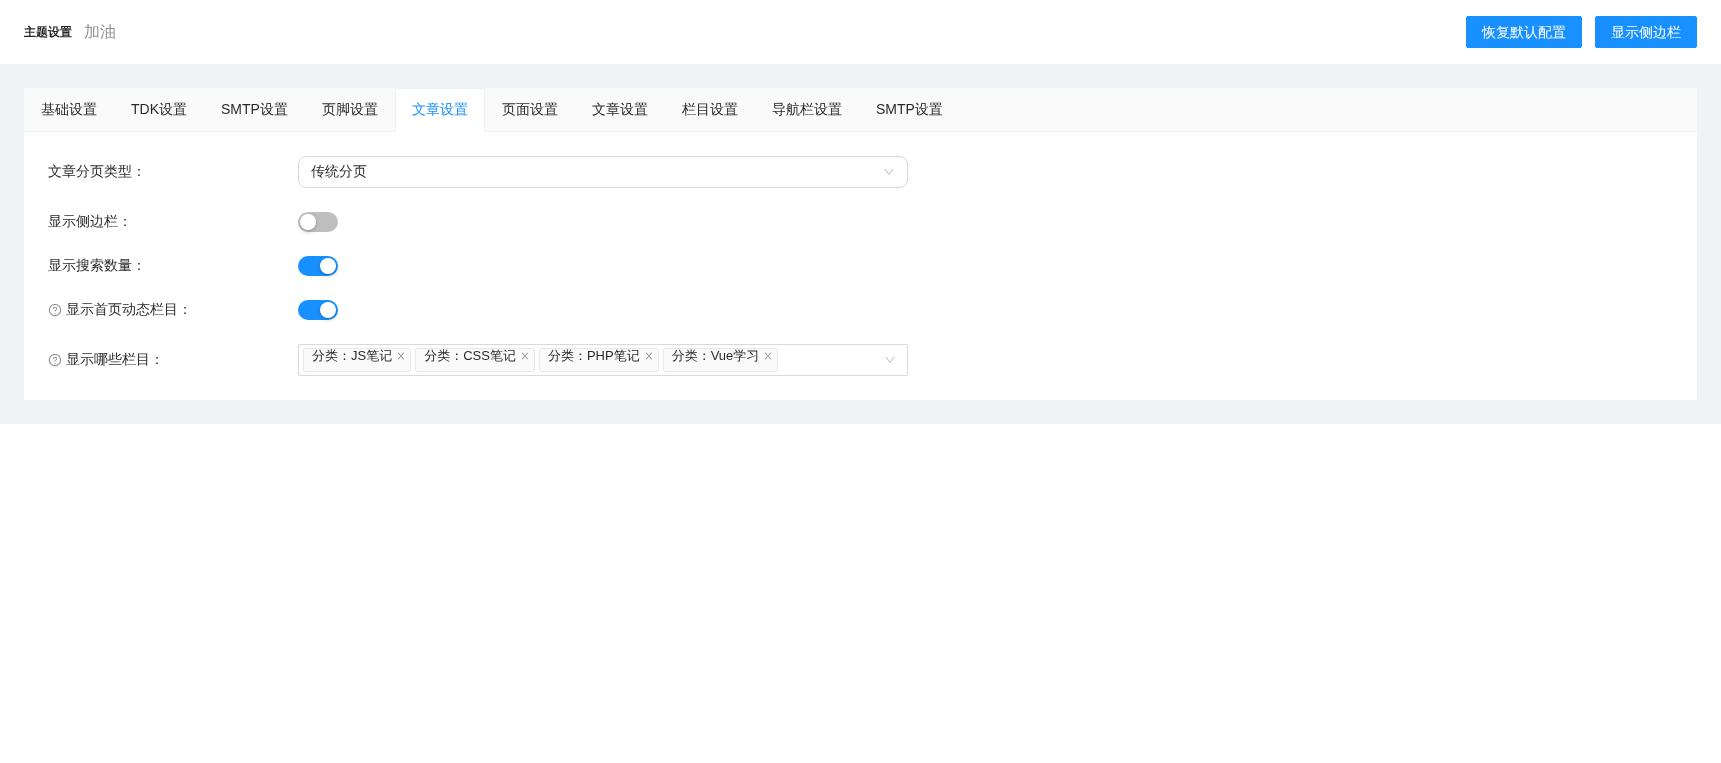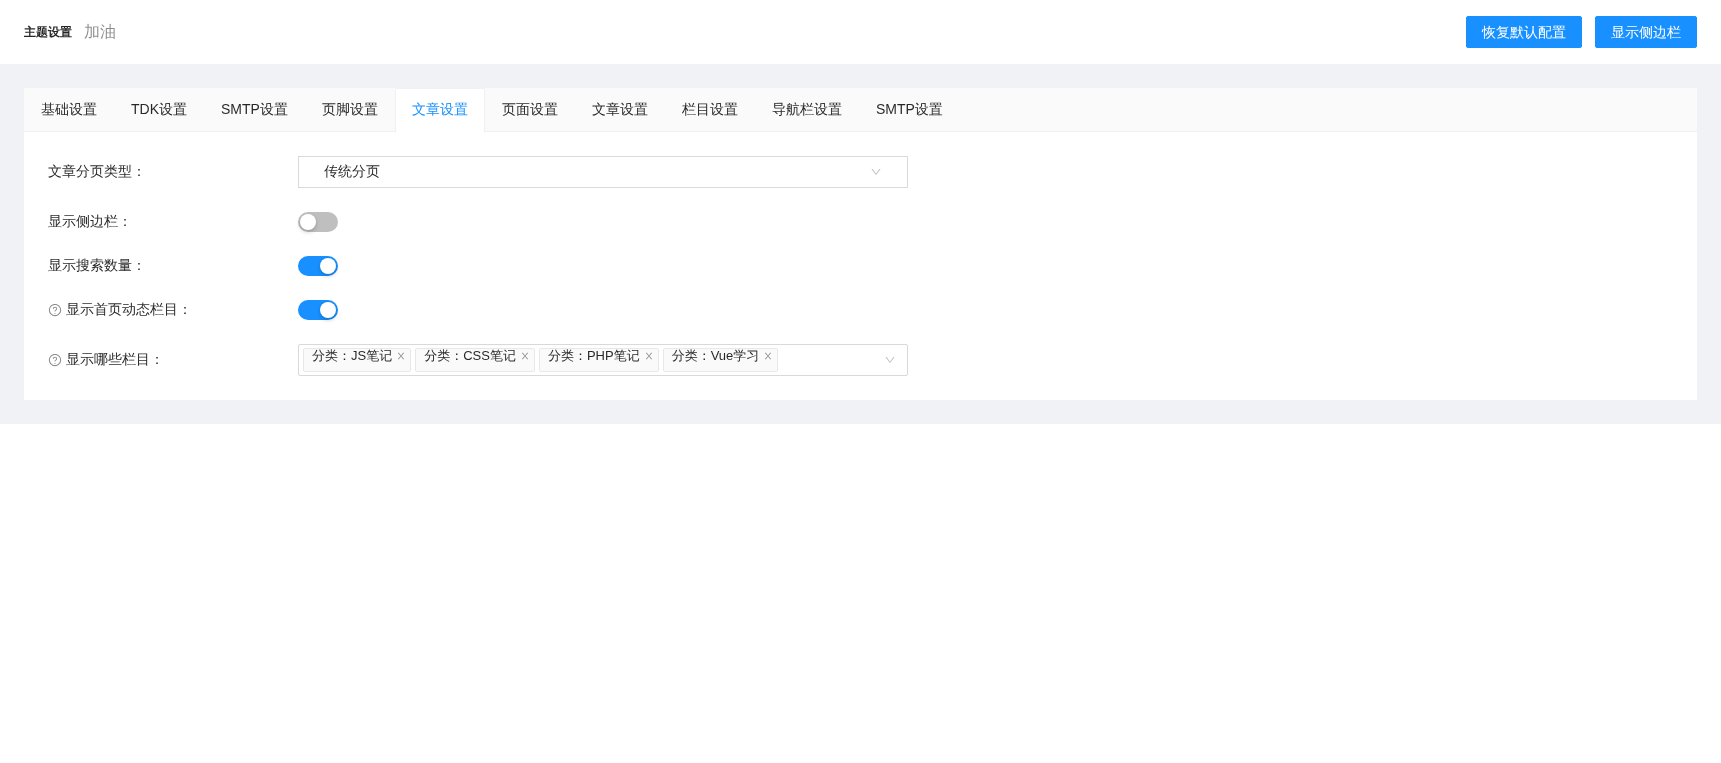--- a/index.html
+++ b/index.html
@@ -91,22 +91,22 @@
       align-items: center;
       gap: 4px;
     }
     .form-control {
       width: 610px;
     }
     .select {
       width: 100%;
       height: 32px;
       border: 1px solid #d9d9d9;
-      border-radius: 0;
-      padding: 0 25px;
+      border-radius: 8px;
+      padding: 0 12px;
       display: flex;
       align-items: center;
       justify-content: space-between;
       cursor: pointer;
       background: #fff;
     }
     .select-value {
       color: rgba(0,0,0,.85);
     }
     .select-arrow {

